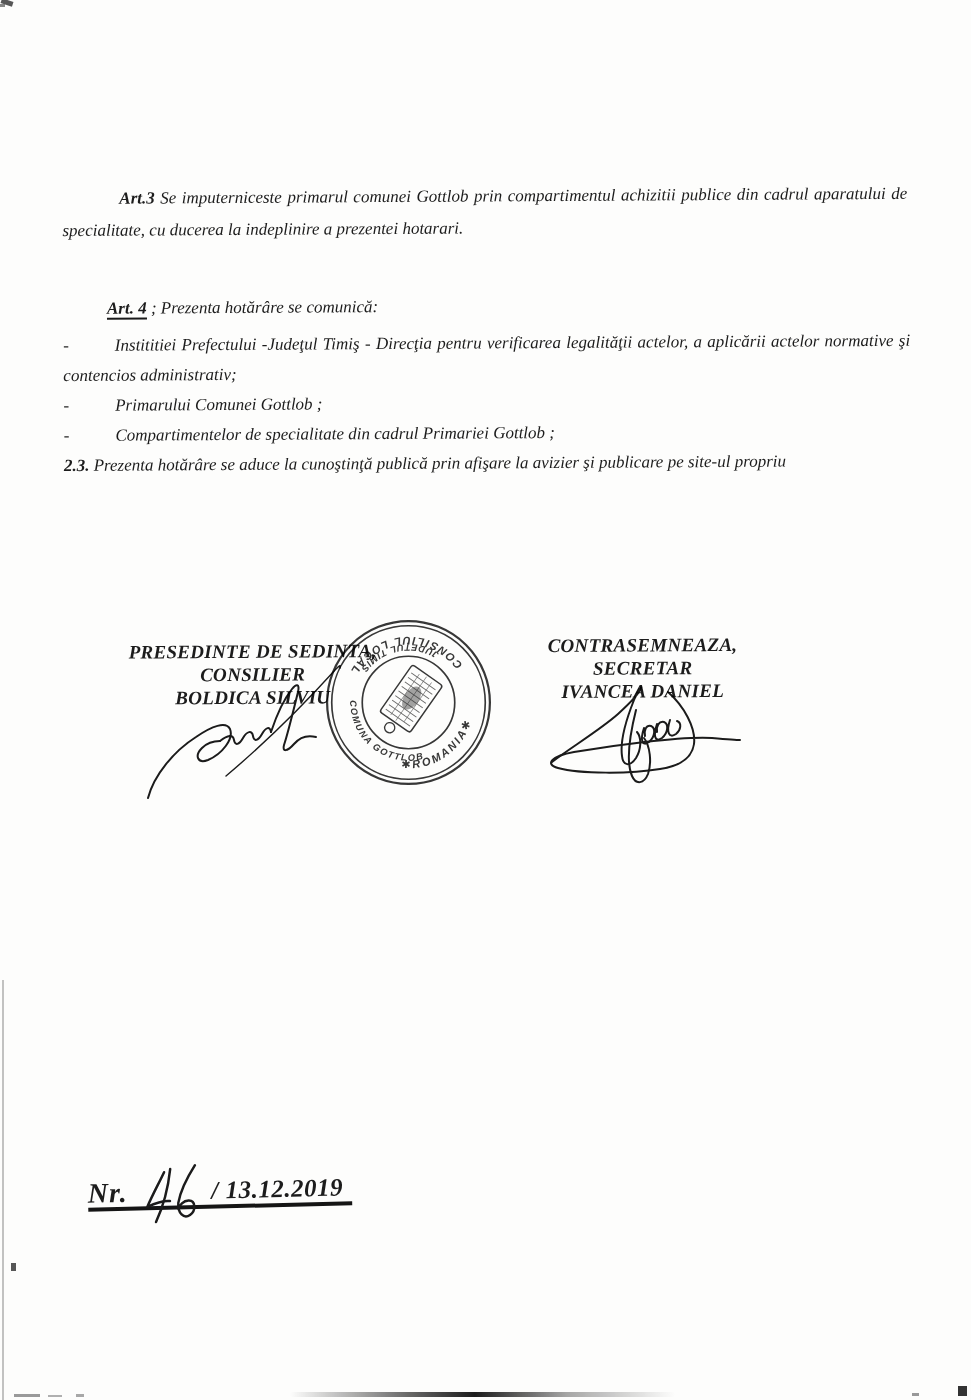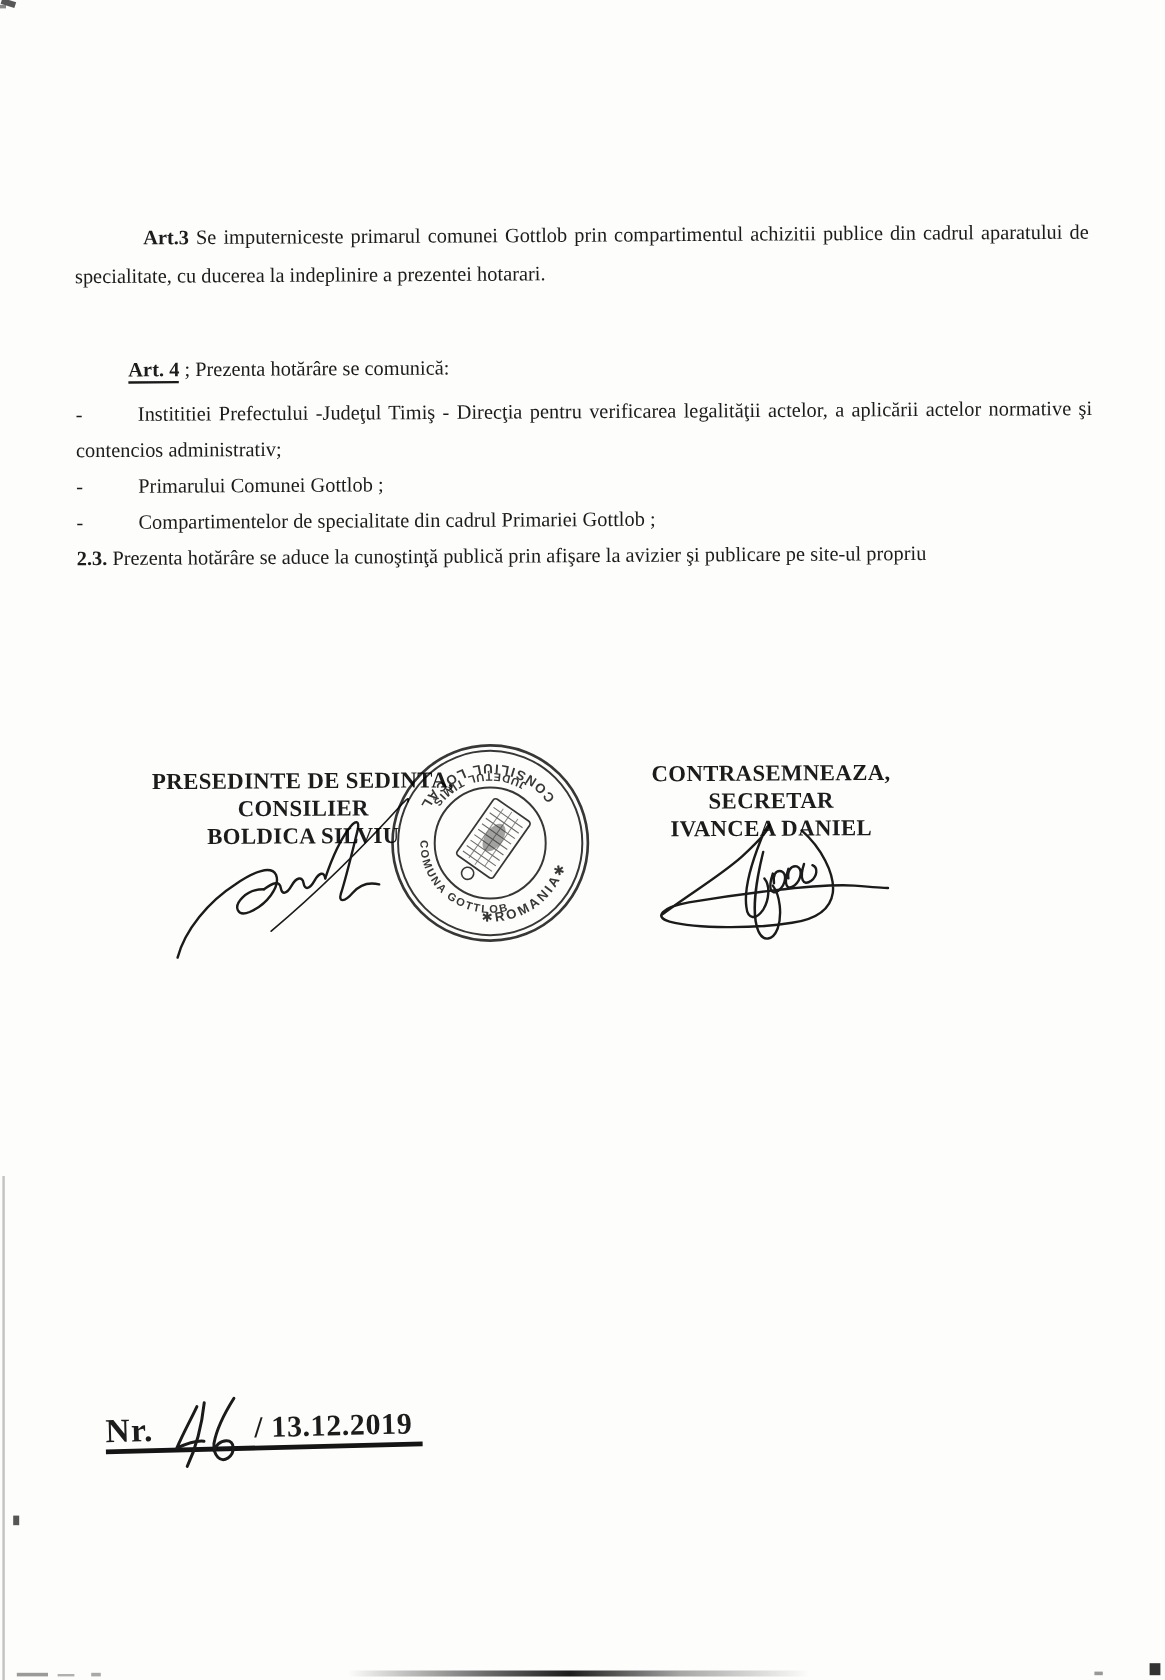--- a/index.html
+++ b/index.html
@@ -2,21 +2,21 @@
 <html><head>
 <meta charset="utf-8">
 <style>
   html,body{margin:0;padding:0;}
   body{
     width:971px;height:1400px;position:relative;overflow:hidden;
     background:#fdfdfc;
     font-family:"Liberation Serif","DejaVu Serif",serif;
     color:#1c1c1c;
   }
-  #page{position:absolute;inset:0;}
+  #page{position:absolute;inset:0;font-style:italic;}
   
   #typed{position:absolute;inset:0;transform:rotate(-0.35deg);transform-origin:60px 320px;}
 
   .b{font-weight:bold;}
   .u{border-bottom:2px solid #1a1a1a;padding-bottom:0px;}
 
   .para-art3{
     position:absolute;left:63px;top:166px;width:845px;
     font-size:17px;line-height:32px;text-align:justify;text-indent:57px;
   }

